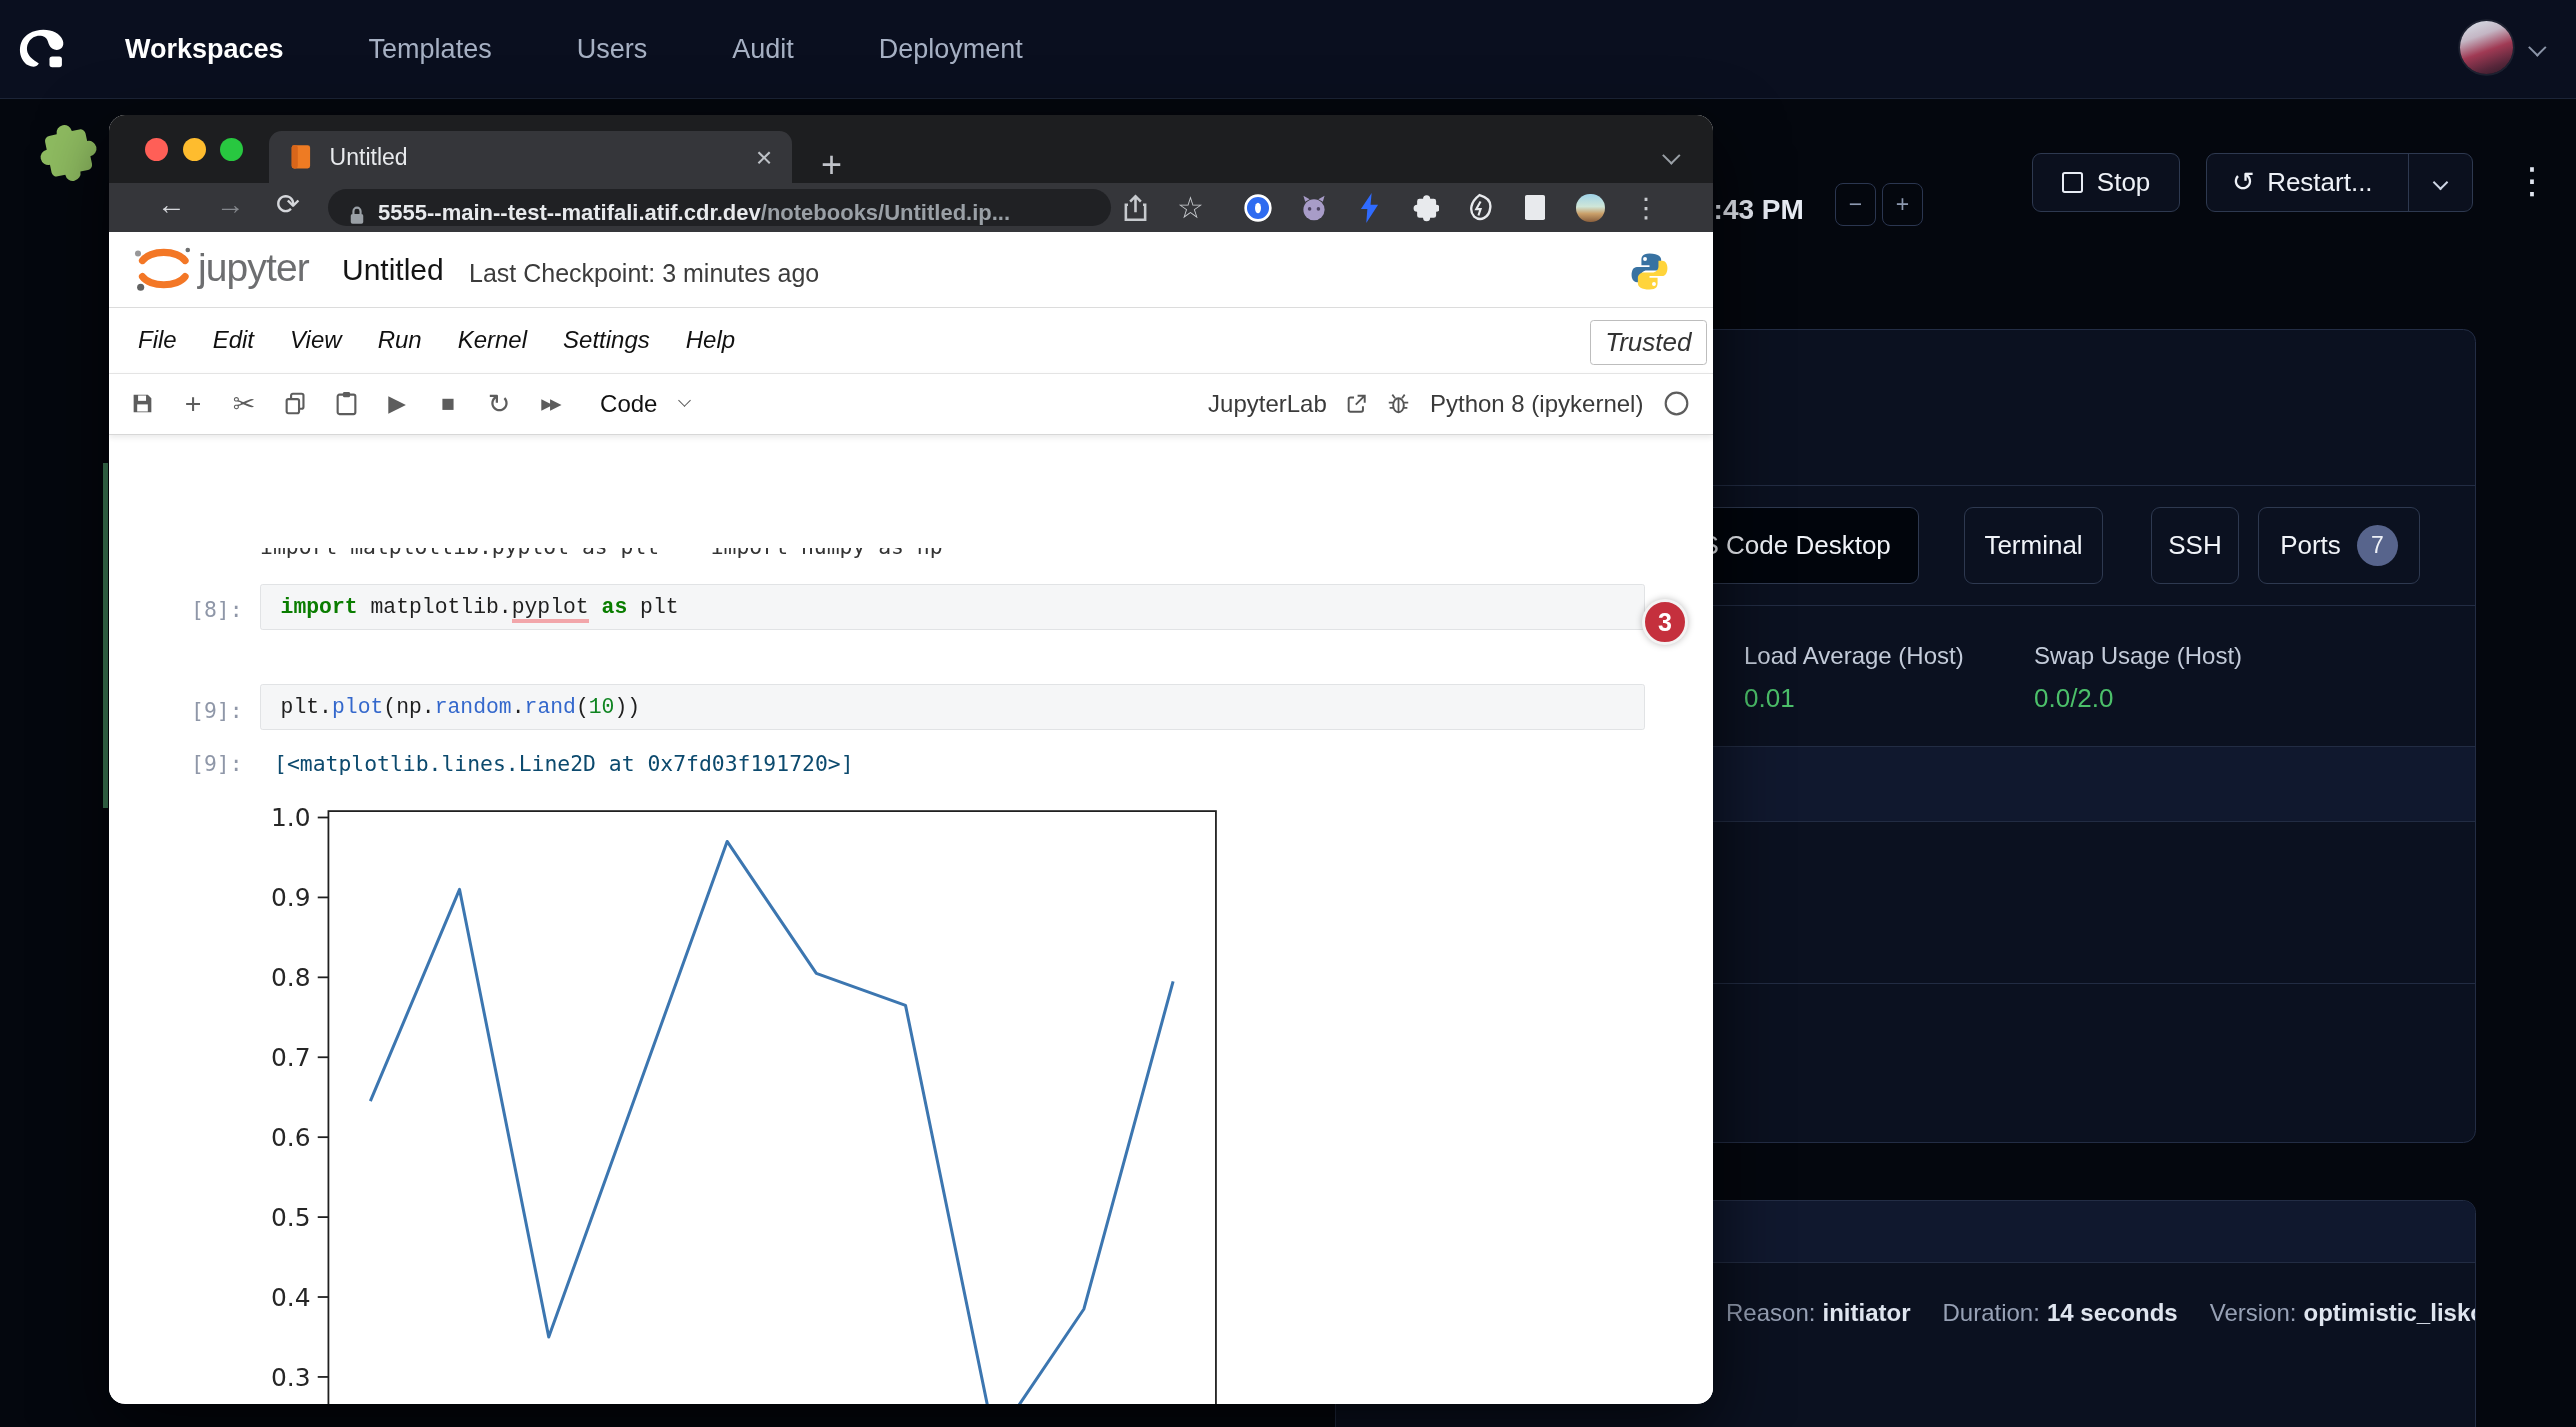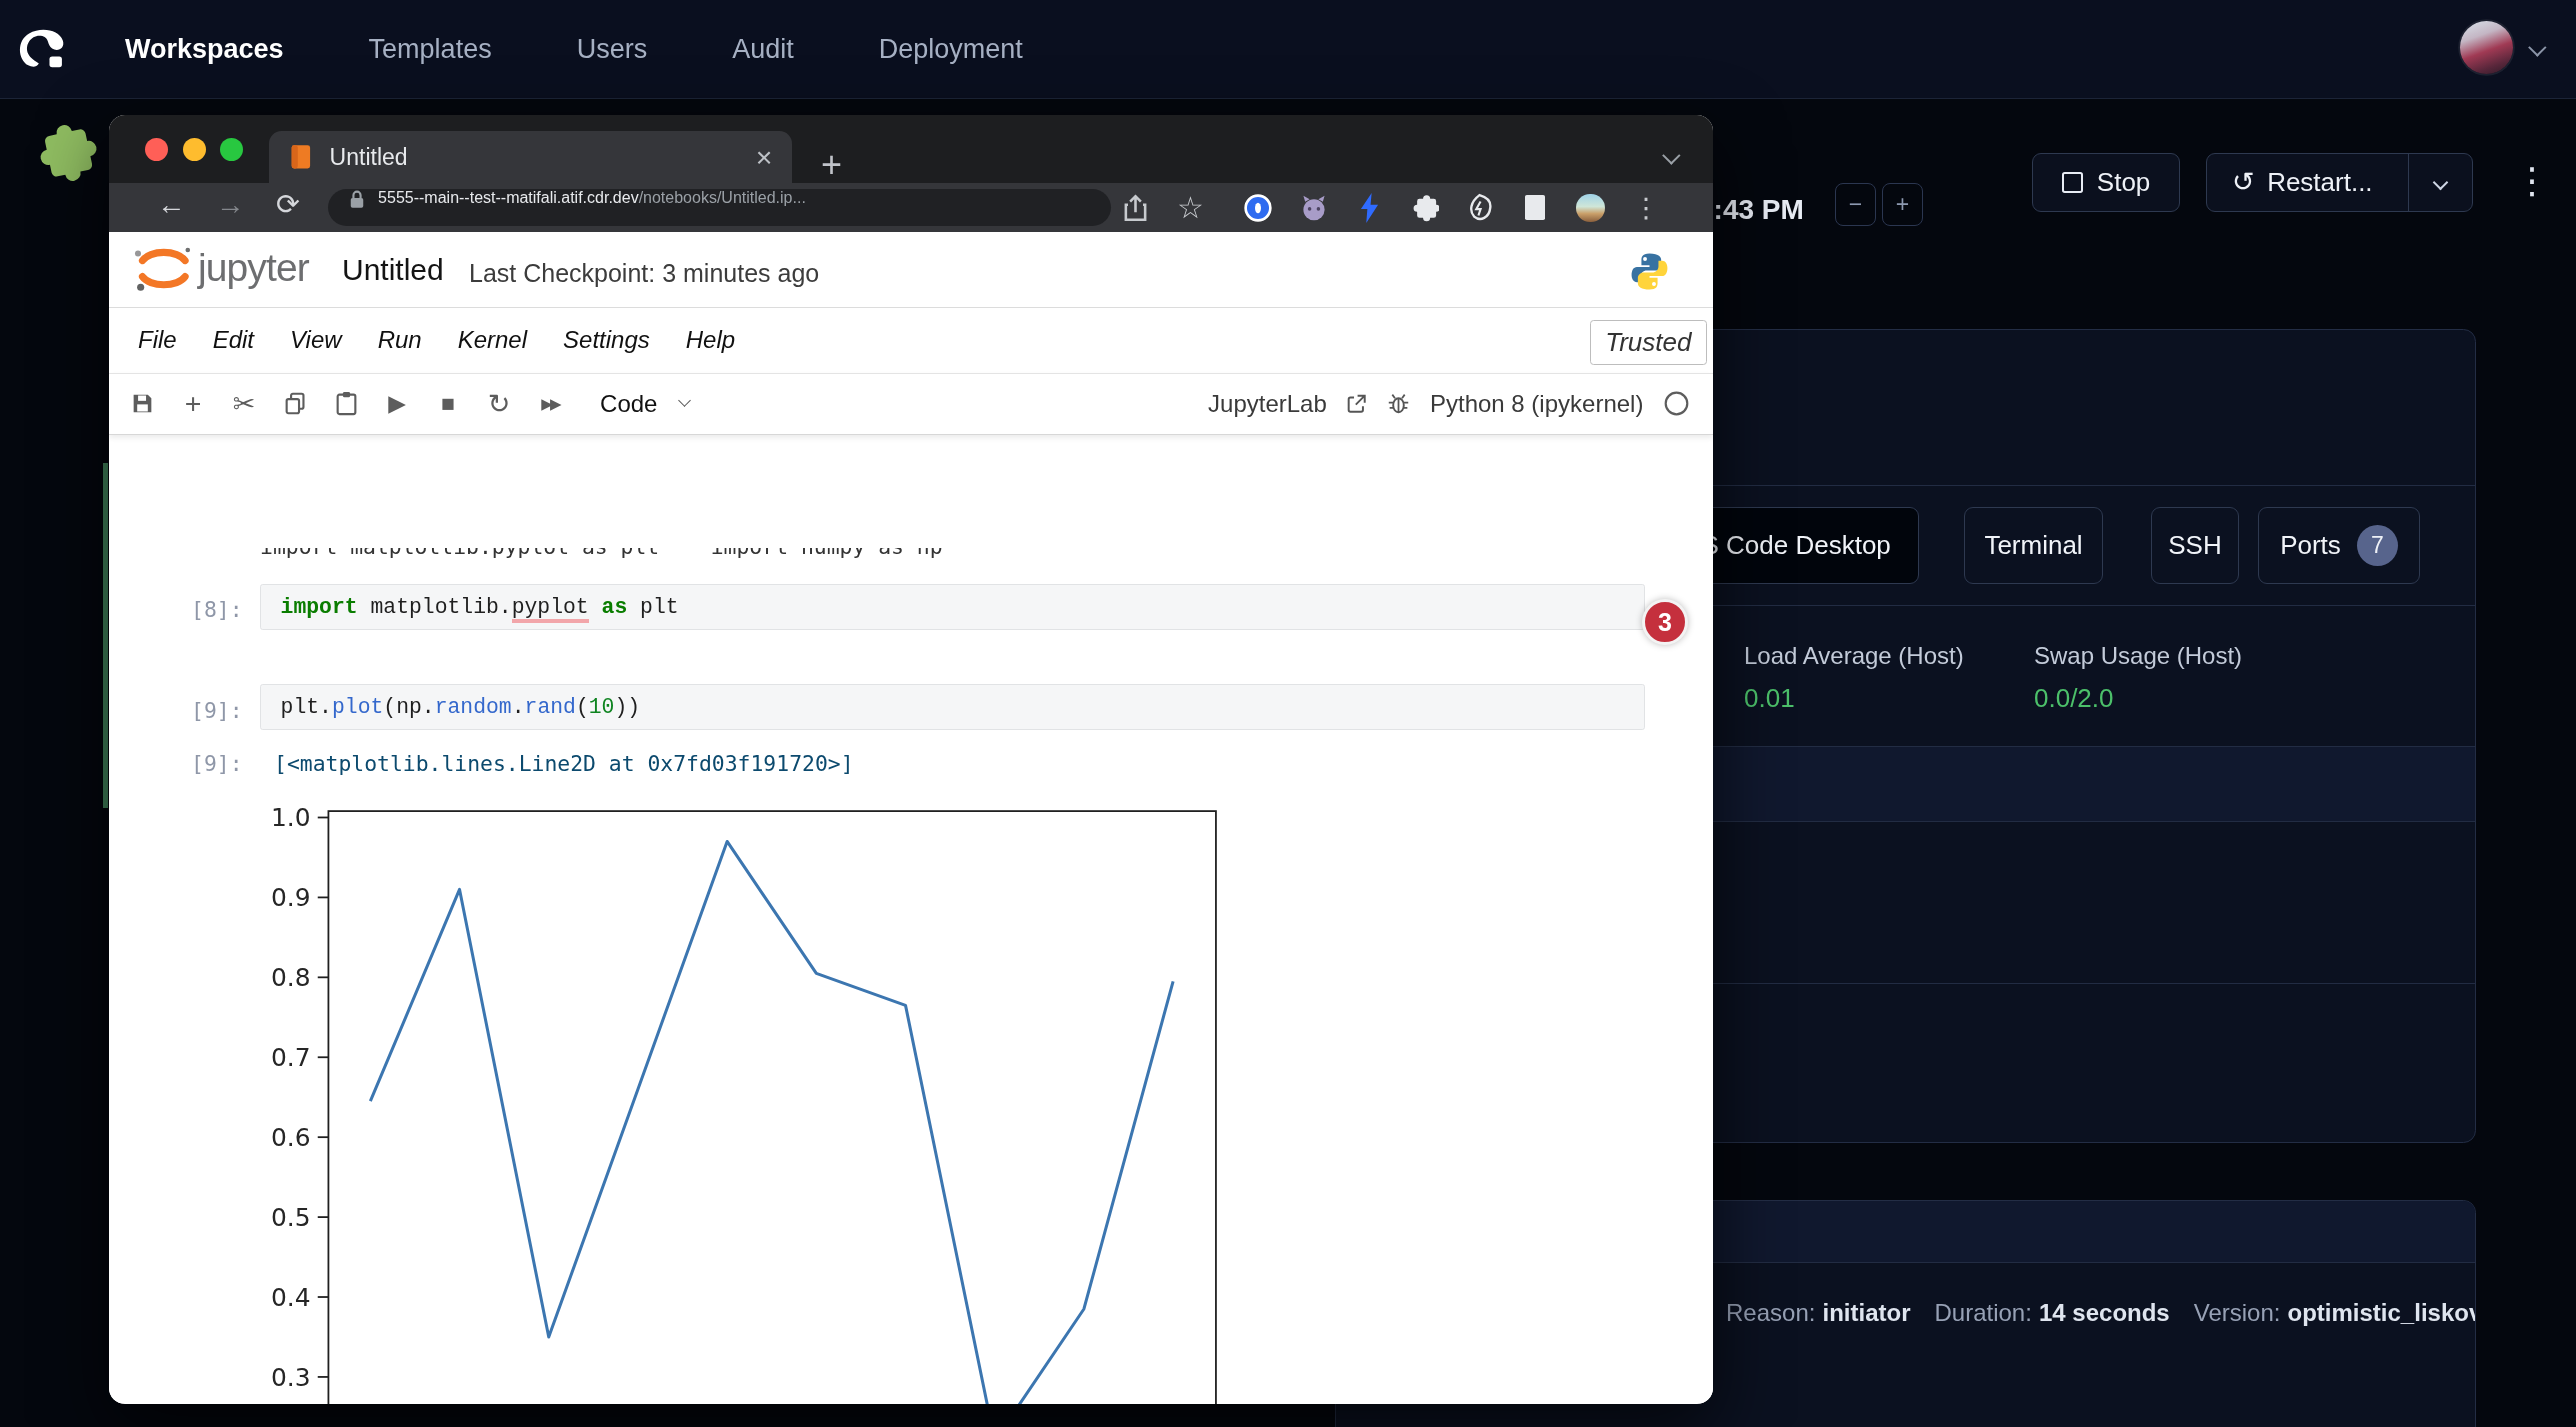--- a/index.html
+++ b/index.html
@@ -52,40 +52,40 @@
     color:#f1f4f9;font-size:26px;display:flex;align-items:center;justify-content:center;gap:16px;box-sizing:border-box;}
   .app-btn.active{background:#01050c;}
   .badge{min-width:41px;height:41px;border-radius:20.5px;background:#57648c;color:#eef1f7;font-size:23px;
     display:flex;align-items:center;justify-content:center;}
   .stat{position:absolute;top:36px;}
   .stat .lbl{font-size:24px;color:#c3cbd9;margin-bottom:12.5px;}
   .stat .val{font-size:26px;color:#4cc06a;}
 
   #build-panel{left:1335px;top:1200px;width:1141px;height:267px;}
   #build-head{position:absolute;left:0;top:0;width:100%;height:62px;background:#10182e;border-bottom:0.9px solid #222c43;box-sizing:border-box;}
-  #build-row{position:absolute;left:390px;top:98px;display:flex;gap:24px;font-size:24px;color:#97a1b5;white-space:nowrap;}
+  #build-row{position:absolute;left:390px;top:98px;display:flex;gap:32px;font-size:24px;color:#97a1b5;white-space:nowrap;}
   #build-row b{color:#dfe5ef;font-weight:700;margin-left:7.1px;}
 
   
   #browser{left:109px;top:115px;width:1604px;height:1289px;border-radius:16px;background:#ffffff;
     box-shadow:0 25px 71px rgba(0,0,0,.68);z-index:10;overflow:hidden;}
   #tabbar{position:absolute;left:0;top:0;width:100%;height:68px;background:#1d1e20;}
   .tl{position:absolute;top:23px;width:23px;height:23px;border-radius:50%;}
   #tl-close{left:36px;background:#ff5f57;} #tl-min{left:74px;background:#febc2e;} #tl-max{left:111px;background:#28c840;}
   #tab{position:absolute;left:160px;top:16px;width:523px;height:52px;background:#35363a;border-radius:12.5px 12.5px 0 0;
     display:flex;align-items:center;}
   #tab-title{color:#e8eaed;font-size:23px;margin-left:16px;}
   #tab-close{position:absolute;right:19.6px;color:#bdc1c6;font-size:28.5px;line-height:1;}
   #newtab{position:absolute;left:712px;top:32px;color:#c0c3c9;font-size:36px;font-weight:300;line-height:1;}
   #tabstrip-chev{position:absolute;left:1556px;top:34px;color:#9aa0a6;}
   #urlbar{position:absolute;left:0;top:68px;width:100%;height:50px;background:#35363a;}
   .nav-arrow{position:absolute;top:5.3px;font-size:28.5px;color:#d5d7db;}
   #fwd-arrow{color:#84878c;}
   #url-pill{position:absolute;left:219px;top:6.2px;width:783px;height:37px;background:#202124;border-radius:18.7px;
-    display:flex;align-items:flex-start;color:#e8eaed;font-size:16px;white-space:nowrap;overflow:hidden;}
+    display:flex;align-items:flex-end;color:#e8eaed;font-size:22px;white-space:nowrap;overflow:hidden;font-weight:bold;}
   #url-path{color:#9aa0a6;}
   #ext-row{position:absolute;left:1009px;top:5.3px;height:39px;display:flex;align-items:center;gap:21.4px;}
   .ext{width:34px;height:36px;display:flex;align-items:center;justify-content:center;color:#c7cace;}
   .ext.grp{margin-left:12.5px;}
 
   
   #jp{position:absolute;left:0;top:117px;width:100%;height:1171px;background:#fff;color:#1f1f1f;}
   #jp-head{position:absolute;left:0;top:0;width:100%;height:75px;border-bottom:0.9px solid #dcdcdc;}
   #jp-brand{position:absolute;left:89px;top:14.2px;font-size:39px;color:#6d6e70;letter-spacing:-0.9px;}
   #jp-title{position:absolute;left:233px;top:21.4px;font-size:30px;color:#141414;font-weight:500;}

